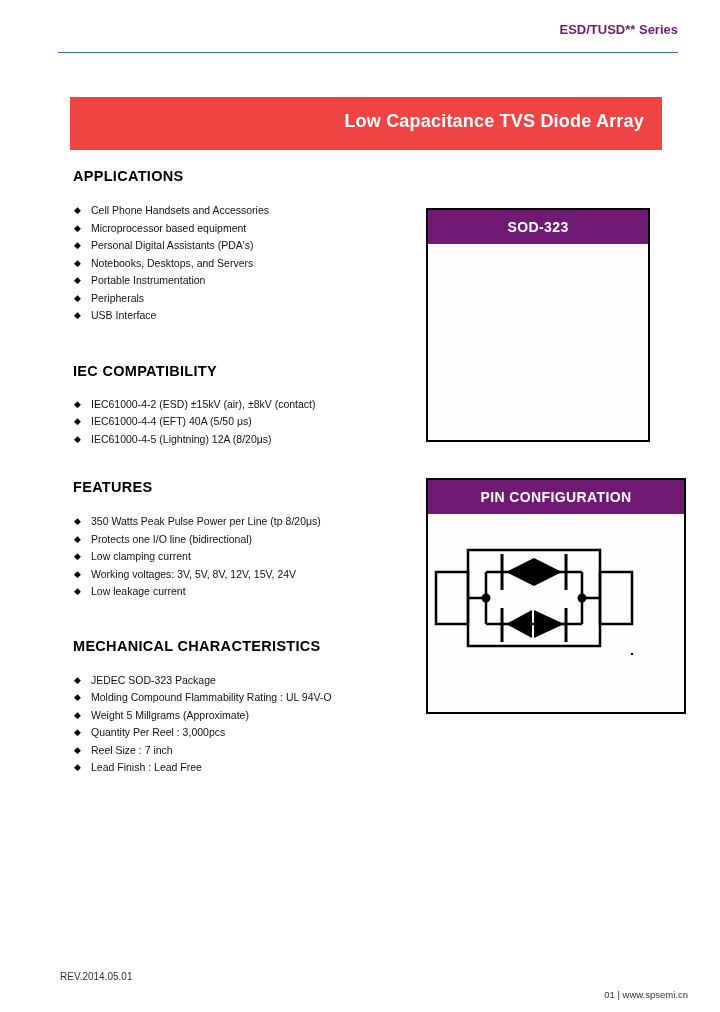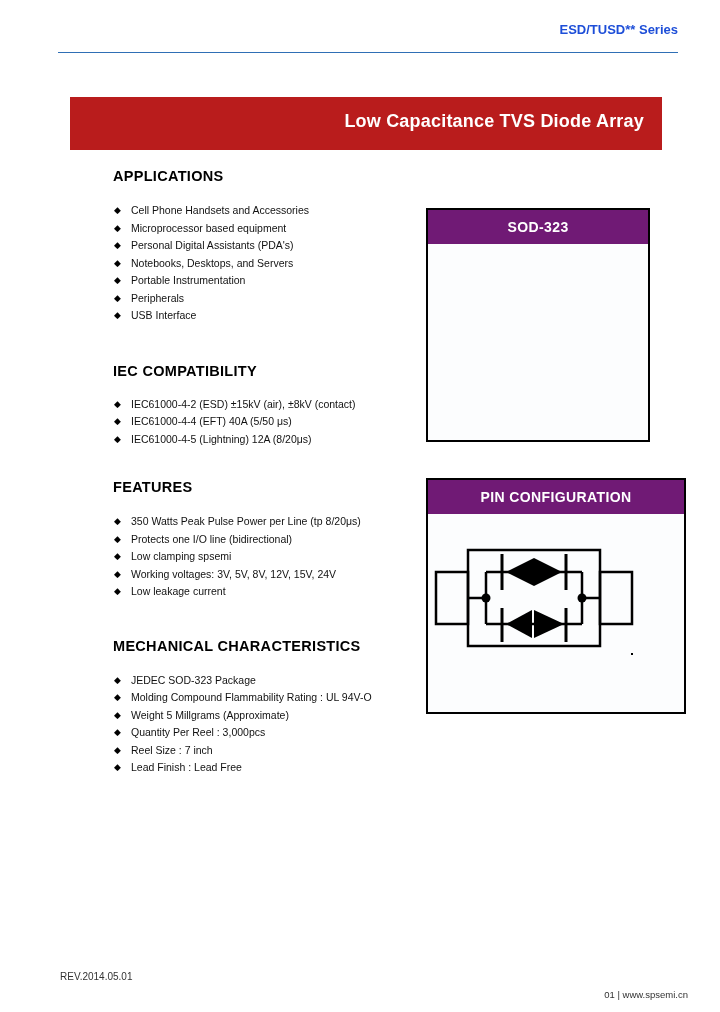--- a/index.html
+++ b/index.html
@@ -52,53 +52,52 @@
     color: #000000;
     line-height: 16px;
     white-space: nowrap;
   }
   .series-label {
     position: absolute;
     right: 42px; top: 22px;
     font-family: "Liberation Sans", sans-serif;
     font-size: 13px;
     font-weight: bold;
-    color: #1d4ed8;
+    color: #701a75;
     white-space: nowrap;
   }
   .header-rule {
     position: absolute;
     left: 58px; top: 52px;
     width: 620px; height: 1px;
     background: #2f6fb5;
   }
 
   
   #title-banner {
     position: absolute;
     left: 70px; top: 97px;
     width: 592px; height: 53px;
-    background: #b91c1c;
+    background: #ef4444;
   }
   #title-banner .banner-text {
     position: absolute;
     right: 18px; top: 14px;
     font-size: 18px;
     font-weight: bold;
     color: #ffffff;
     letter-spacing: 0.2px;
     white-space: nowrap;
   }
 
   
   #left-column {
     position: absolute;
     left: 73px; top: 168px;
     width: 330px;
-    margin-left: 40px;
   }
   .section { margin-bottom: 0; }
   .section-heading {
     font-size: 14.5px;
     font-weight: bold;
     color: #000000;
     letter-spacing: 0.3px;
     white-space: nowrap;
   }
   .bullet-list {
@@ -212,21 +211,21 @@
         <li class="bullet-item"><span class="bullet-icon">◆</span><span>IEC61000-4-2 (ESD) ±15kV (air), ±8kV (contact)</span></li>
         <li class="bullet-item"><span class="bullet-icon">◆</span><span>IEC61000-4-4 (EFT) 40A (5/50 μs)</span></li>
         <li class="bullet-item"><span class="bullet-icon">◆</span><span>IEC61000-4-5 (Lightning) 12A (8/20μs)</span></li>
       </ul>
     </div>
     <div class="section" style="margin-top: 31px;">
       <div class="section-heading">FEATURES</div>
       <ul class="bullet-list" style="margin-top: 18px;">
         <li class="bullet-item"><span class="bullet-icon">◆</span><span>350 Watts Peak Pulse Power per Line (tp  8/20μs)</span></li>
         <li class="bullet-item"><span class="bullet-icon">◆</span><span>Protects one I/O line (bidirectional)</span></li>
-        <li class="bullet-item"><span class="bullet-icon">◆</span><span>Low clamping spsemi</span></li>
+        <li class="bullet-item"><span class="bullet-icon">◆</span><span>Low clamping current</span></li>
         <li class="bullet-item"><span class="bullet-icon">◆</span><span>Working voltages: 3V, 5V, 8V, 12V, 15V, 24V</span></li>
         <li class="bullet-item"><span class="bullet-icon">◆</span><span>Low leakage current</span></li>
       </ul>
     </div>
     <div class="section" style="margin-top: 37px;">
       <div class="section-heading">MECHANICAL CHARACTERISTICS</div>
       <ul class="bullet-list" style="margin-top: 18px;">
         <li class="bullet-item"><span class="bullet-icon">◆</span><span>JEDEC SOD-323 Package</span></li>
         <li class="bullet-item"><span class="bullet-icon">◆</span><span>Molding Compound Flammability Rating : UL 94V-O</span></li>
         <li class="bullet-item"><span class="bullet-icon">◆</span><span>Weight 5 Millgrams (Approximate)</span></li>

